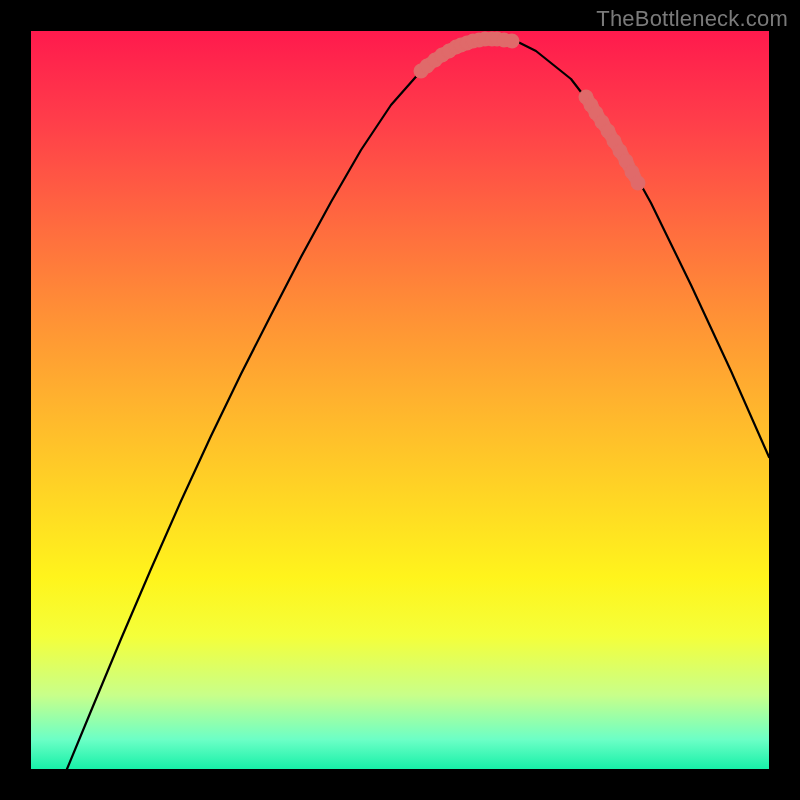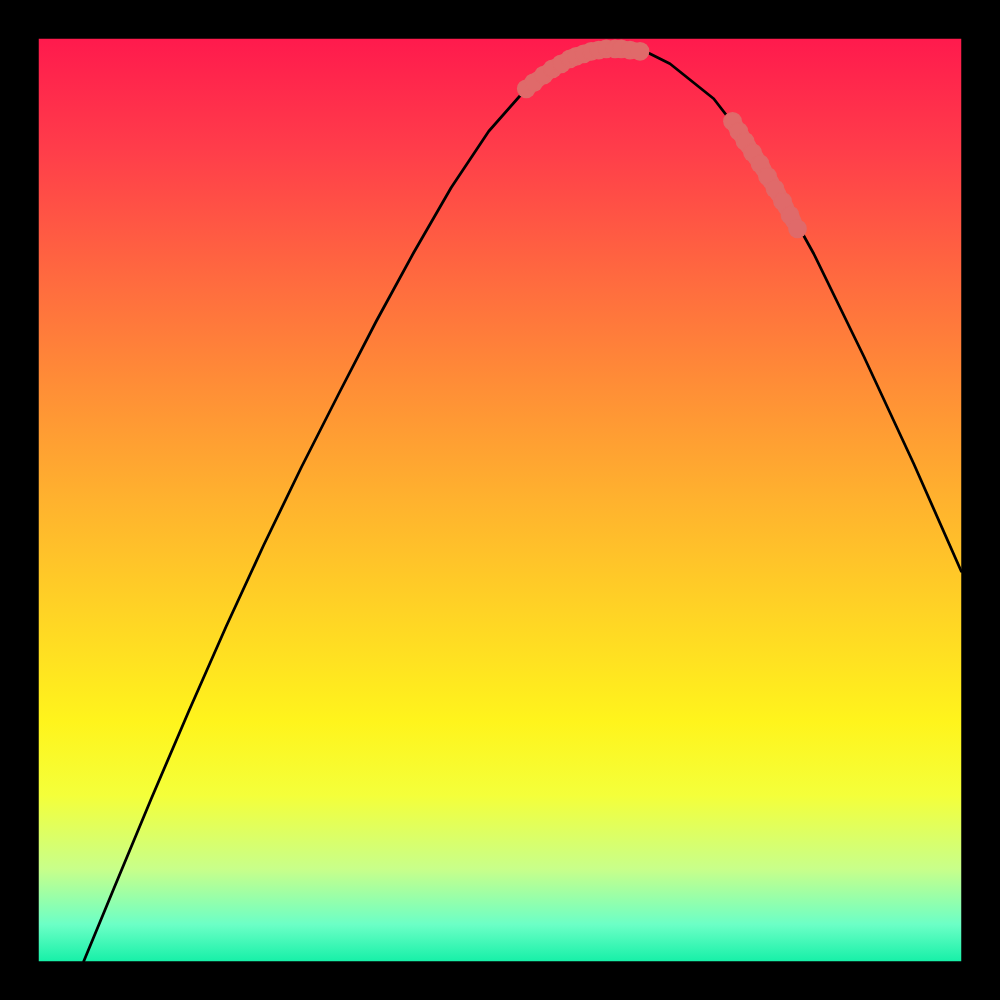--- a/index.html
+++ b/index.html
@@ -109,13 +109,14 @@
         <line x1="583" y1="110" x2="586" y2="115" stroke="#e06a6a" stroke-width="13" stroke-linecap="round"></line>
         <circle cx="589" cy="120" r="7.5" fill="#e06a6a"></circle>
         <line x1="589" y1="120" x2="592" y2="125" stroke="#e06a6a" stroke-width="13" stroke-linecap="round"></line>
         <circle cx="595" cy="130" r="7.5" fill="#e06a6a"></circle>
         <line x1="595" y1="130" x2="598" y2="135.5" stroke="#e06a6a" stroke-width="13" stroke-linecap="round"></line>
         <circle cx="601" cy="141" r="7.5" fill="#e06a6a"></circle>
         <line x1="601" y1="141" x2="604" y2="146.5" stroke="#e06a6a" stroke-width="13" stroke-linecap="round"></line>
         <circle cx="607" cy="152" r="7.5" fill="#e06a6a"></circle>
       </svg>
   </div>
+  <div class="watermark">TheBottleneck.com</div>
 </div>
 
 </body></html>

